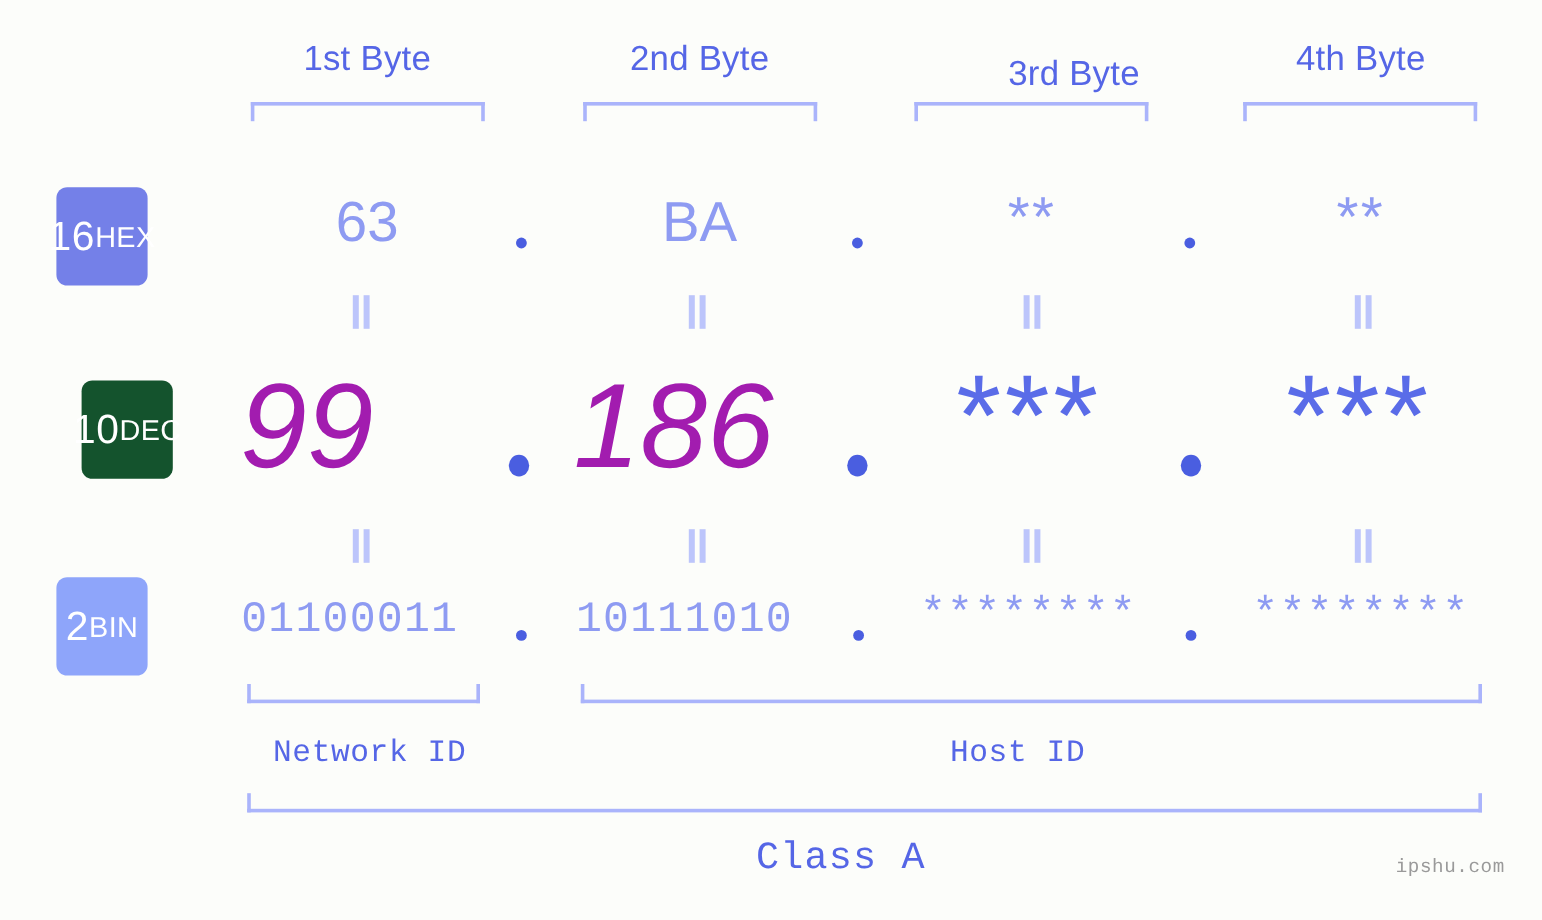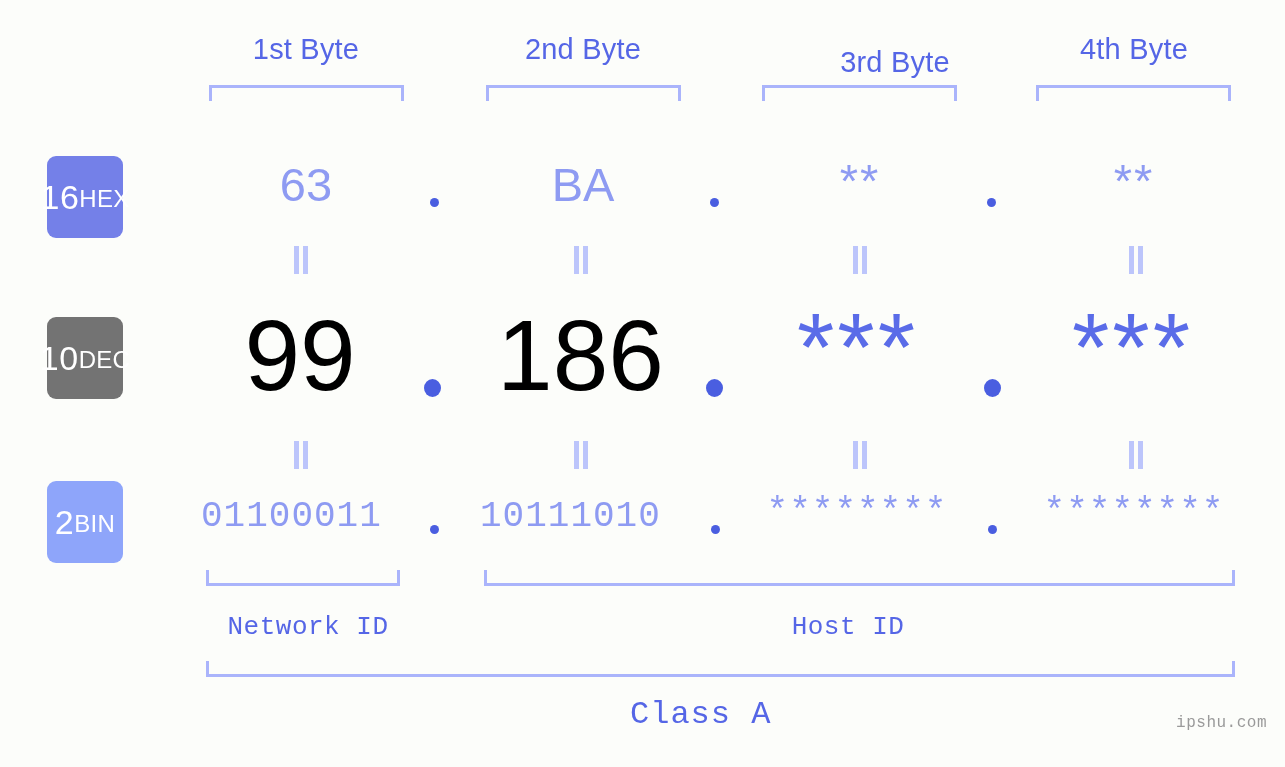--- a/index.html
+++ b/index.html
@@ -64,21 +64,21 @@
     font-size: 34px;
     font-weight: normal;
     letter-spacing: 0.5px;
   }
   .badge .nm {
     font-size: 24px;
     margin-top: 3px;
     letter-spacing: 0.3px;
   }
   .badge-hex { top: 156px; background: #7480e8; }
-  .badge-dec { top: 317px; background: #737373; }
+  .badge-dec { top: 317px; background: #14532d; margin-left: 21px; }
   .badge-bin { top: 481px; background: #8ea5fa; }
 
   
   .hex-val {
     position: absolute;
     top: 156px;
     font-size: 47px;
     color: #8e9bf2;
     text-align: center;
     line-height: 58px;
@@ -118,24 +118,24 @@
     display: block;
   }
   .eqmark i:nth-child(1) { left: 1px; }
   .eqmark i:nth-child(2) { left: 10px; }
 
   
   .dec-val {
     position: absolute;
     top: 296px;
     font-size: 100px;
-    color: #000000;
-    text-align: center;
+    color: #a21caf;
     line-height: 118px;
     font-family: "Liberation Sans", sans-serif;
+    font-style: italic;
   }
   .dec-star {
     position: absolute;
     top: 288px;
     font-size: 96px;
     color: #5a6ce8;
     text-align: center;
     line-height: 118px;
     letter-spacing: 3px;
     font-family: "Liberation Sans", sans-serif;
@@ -192,21 +192,21 @@
     position: absolute;
     font-size: 32px;
     color: #5566e6;
     font-family: "Liberation Mono", monospace;
     letter-spacing: 1px;
   }
 
   
   .watermark {
     position: absolute;
-    right: 18px;
+    right: 31px;
     top: 714px;
     font-size: 16px;
     color: #9a9a9a;
     font-family: "Liberation Mono", monospace;
     letter-spacing: 0.5px;
   }
 </style>
 </head>
 <body>
 

